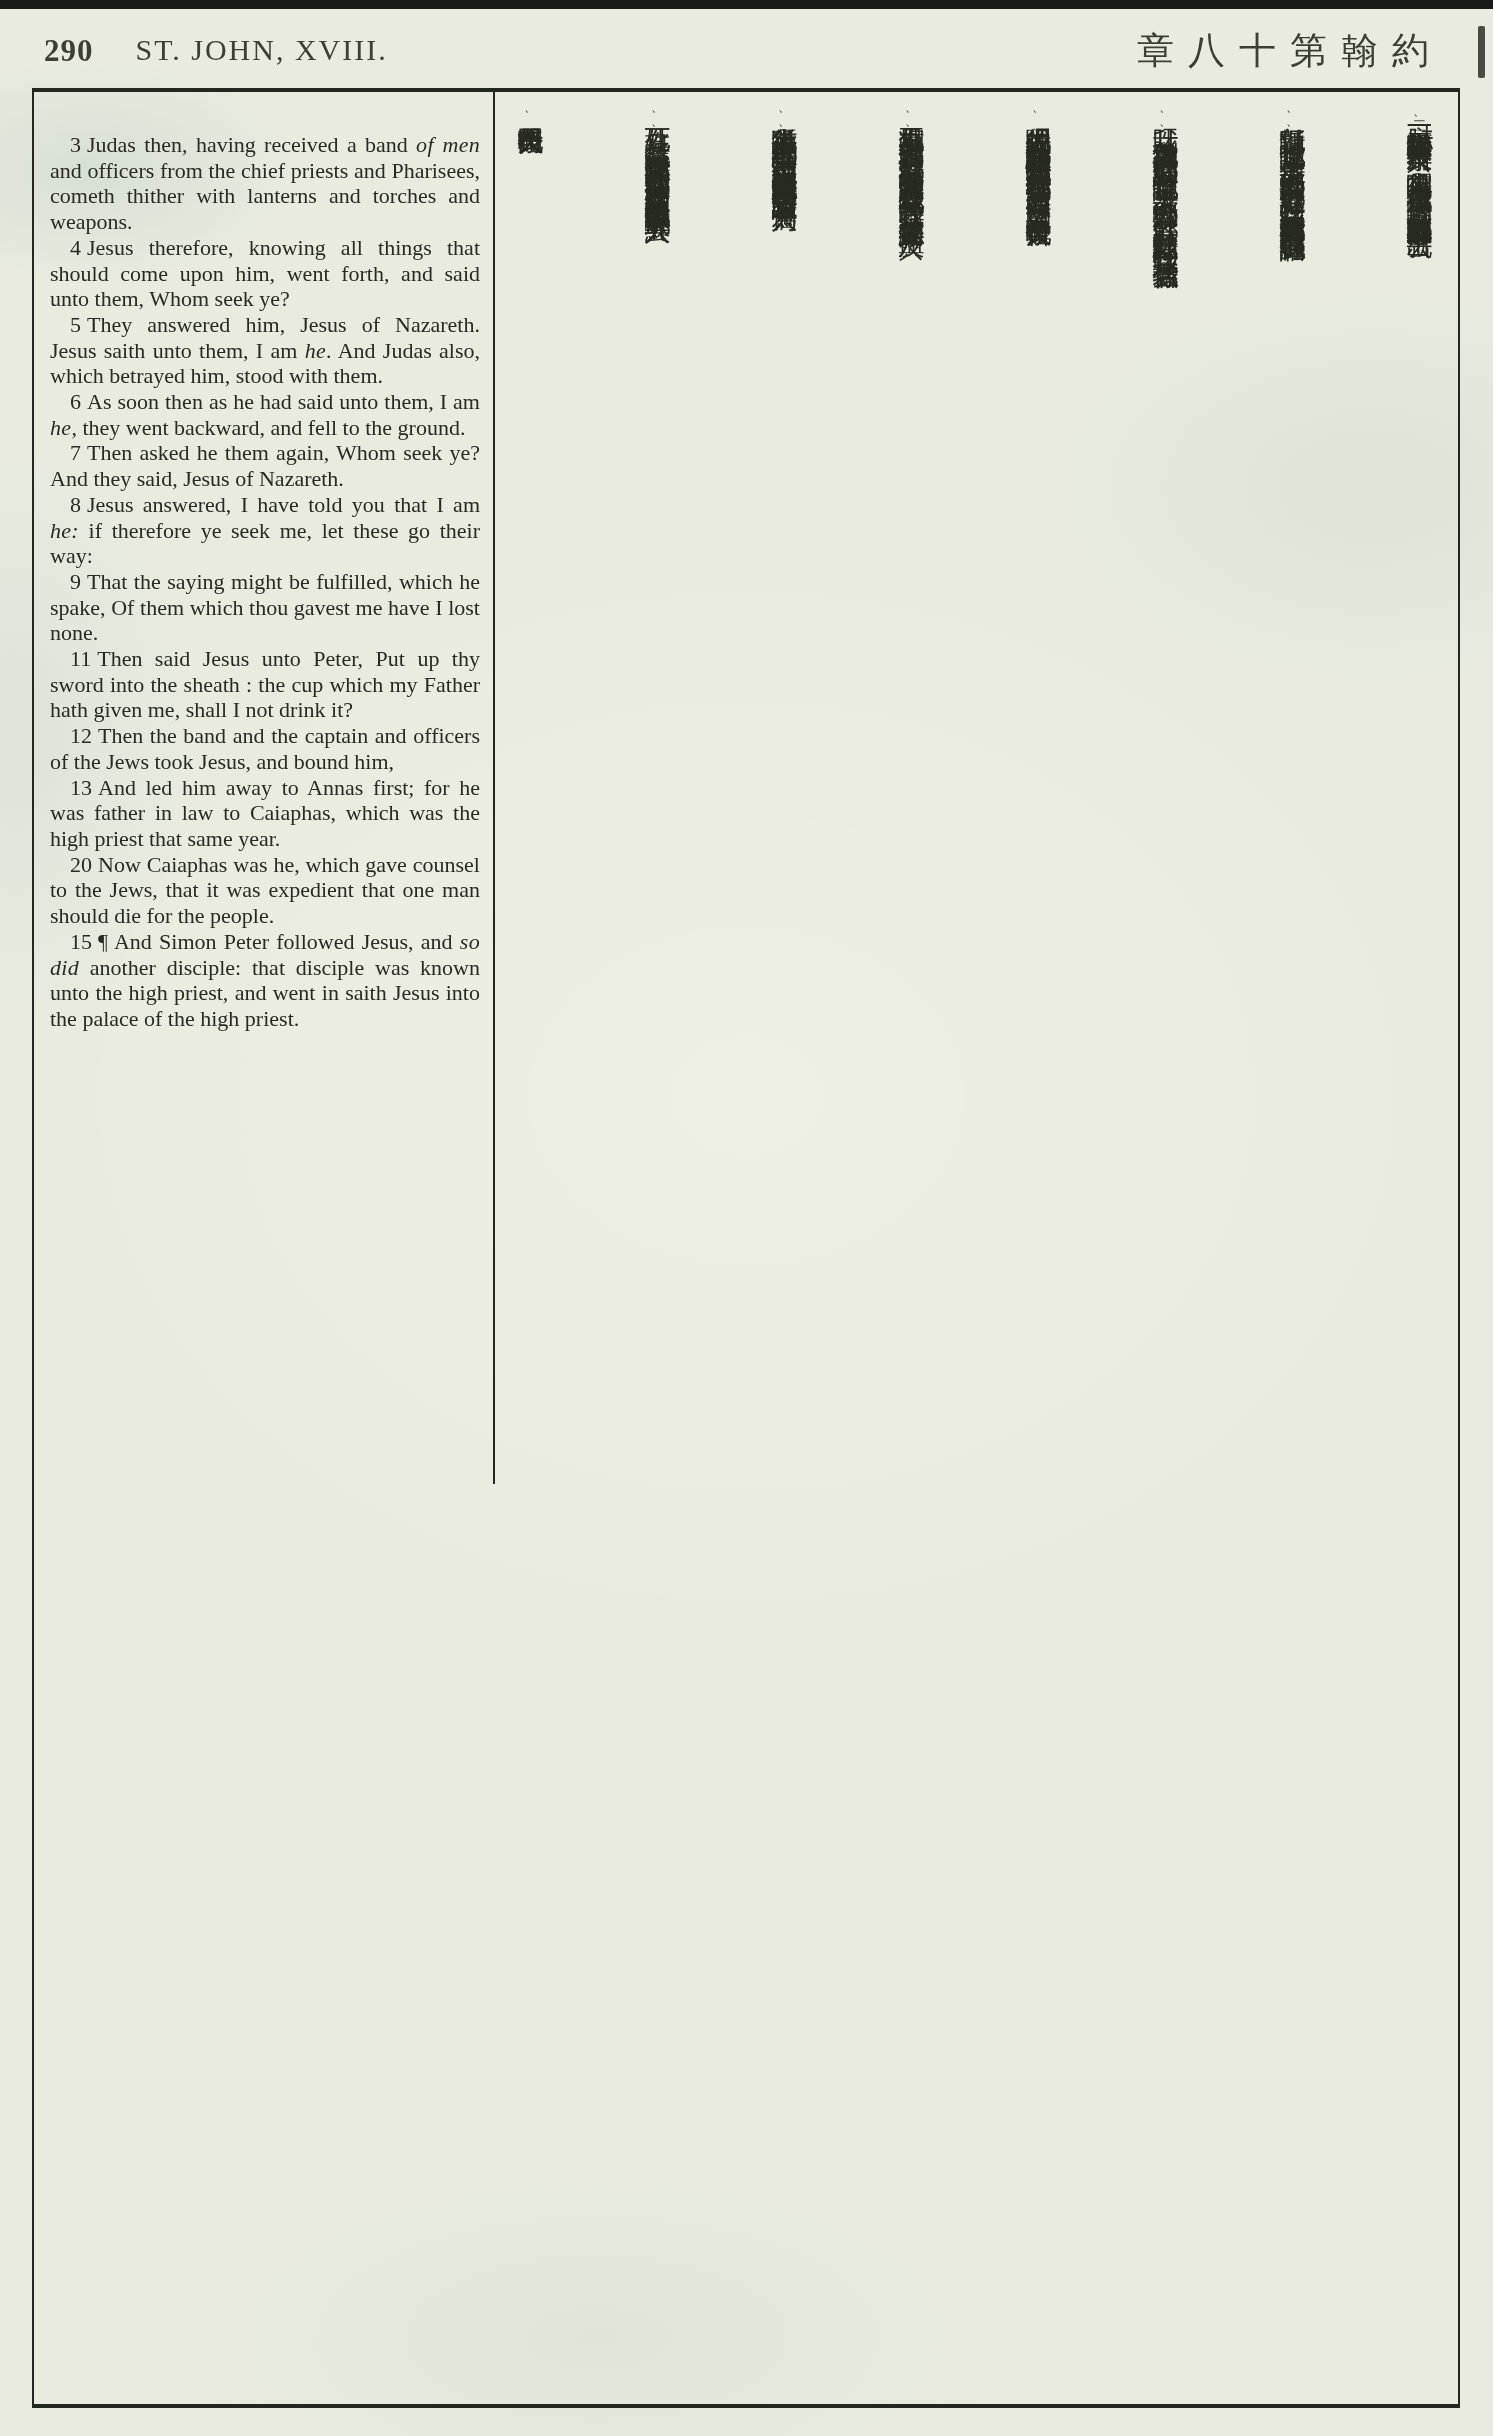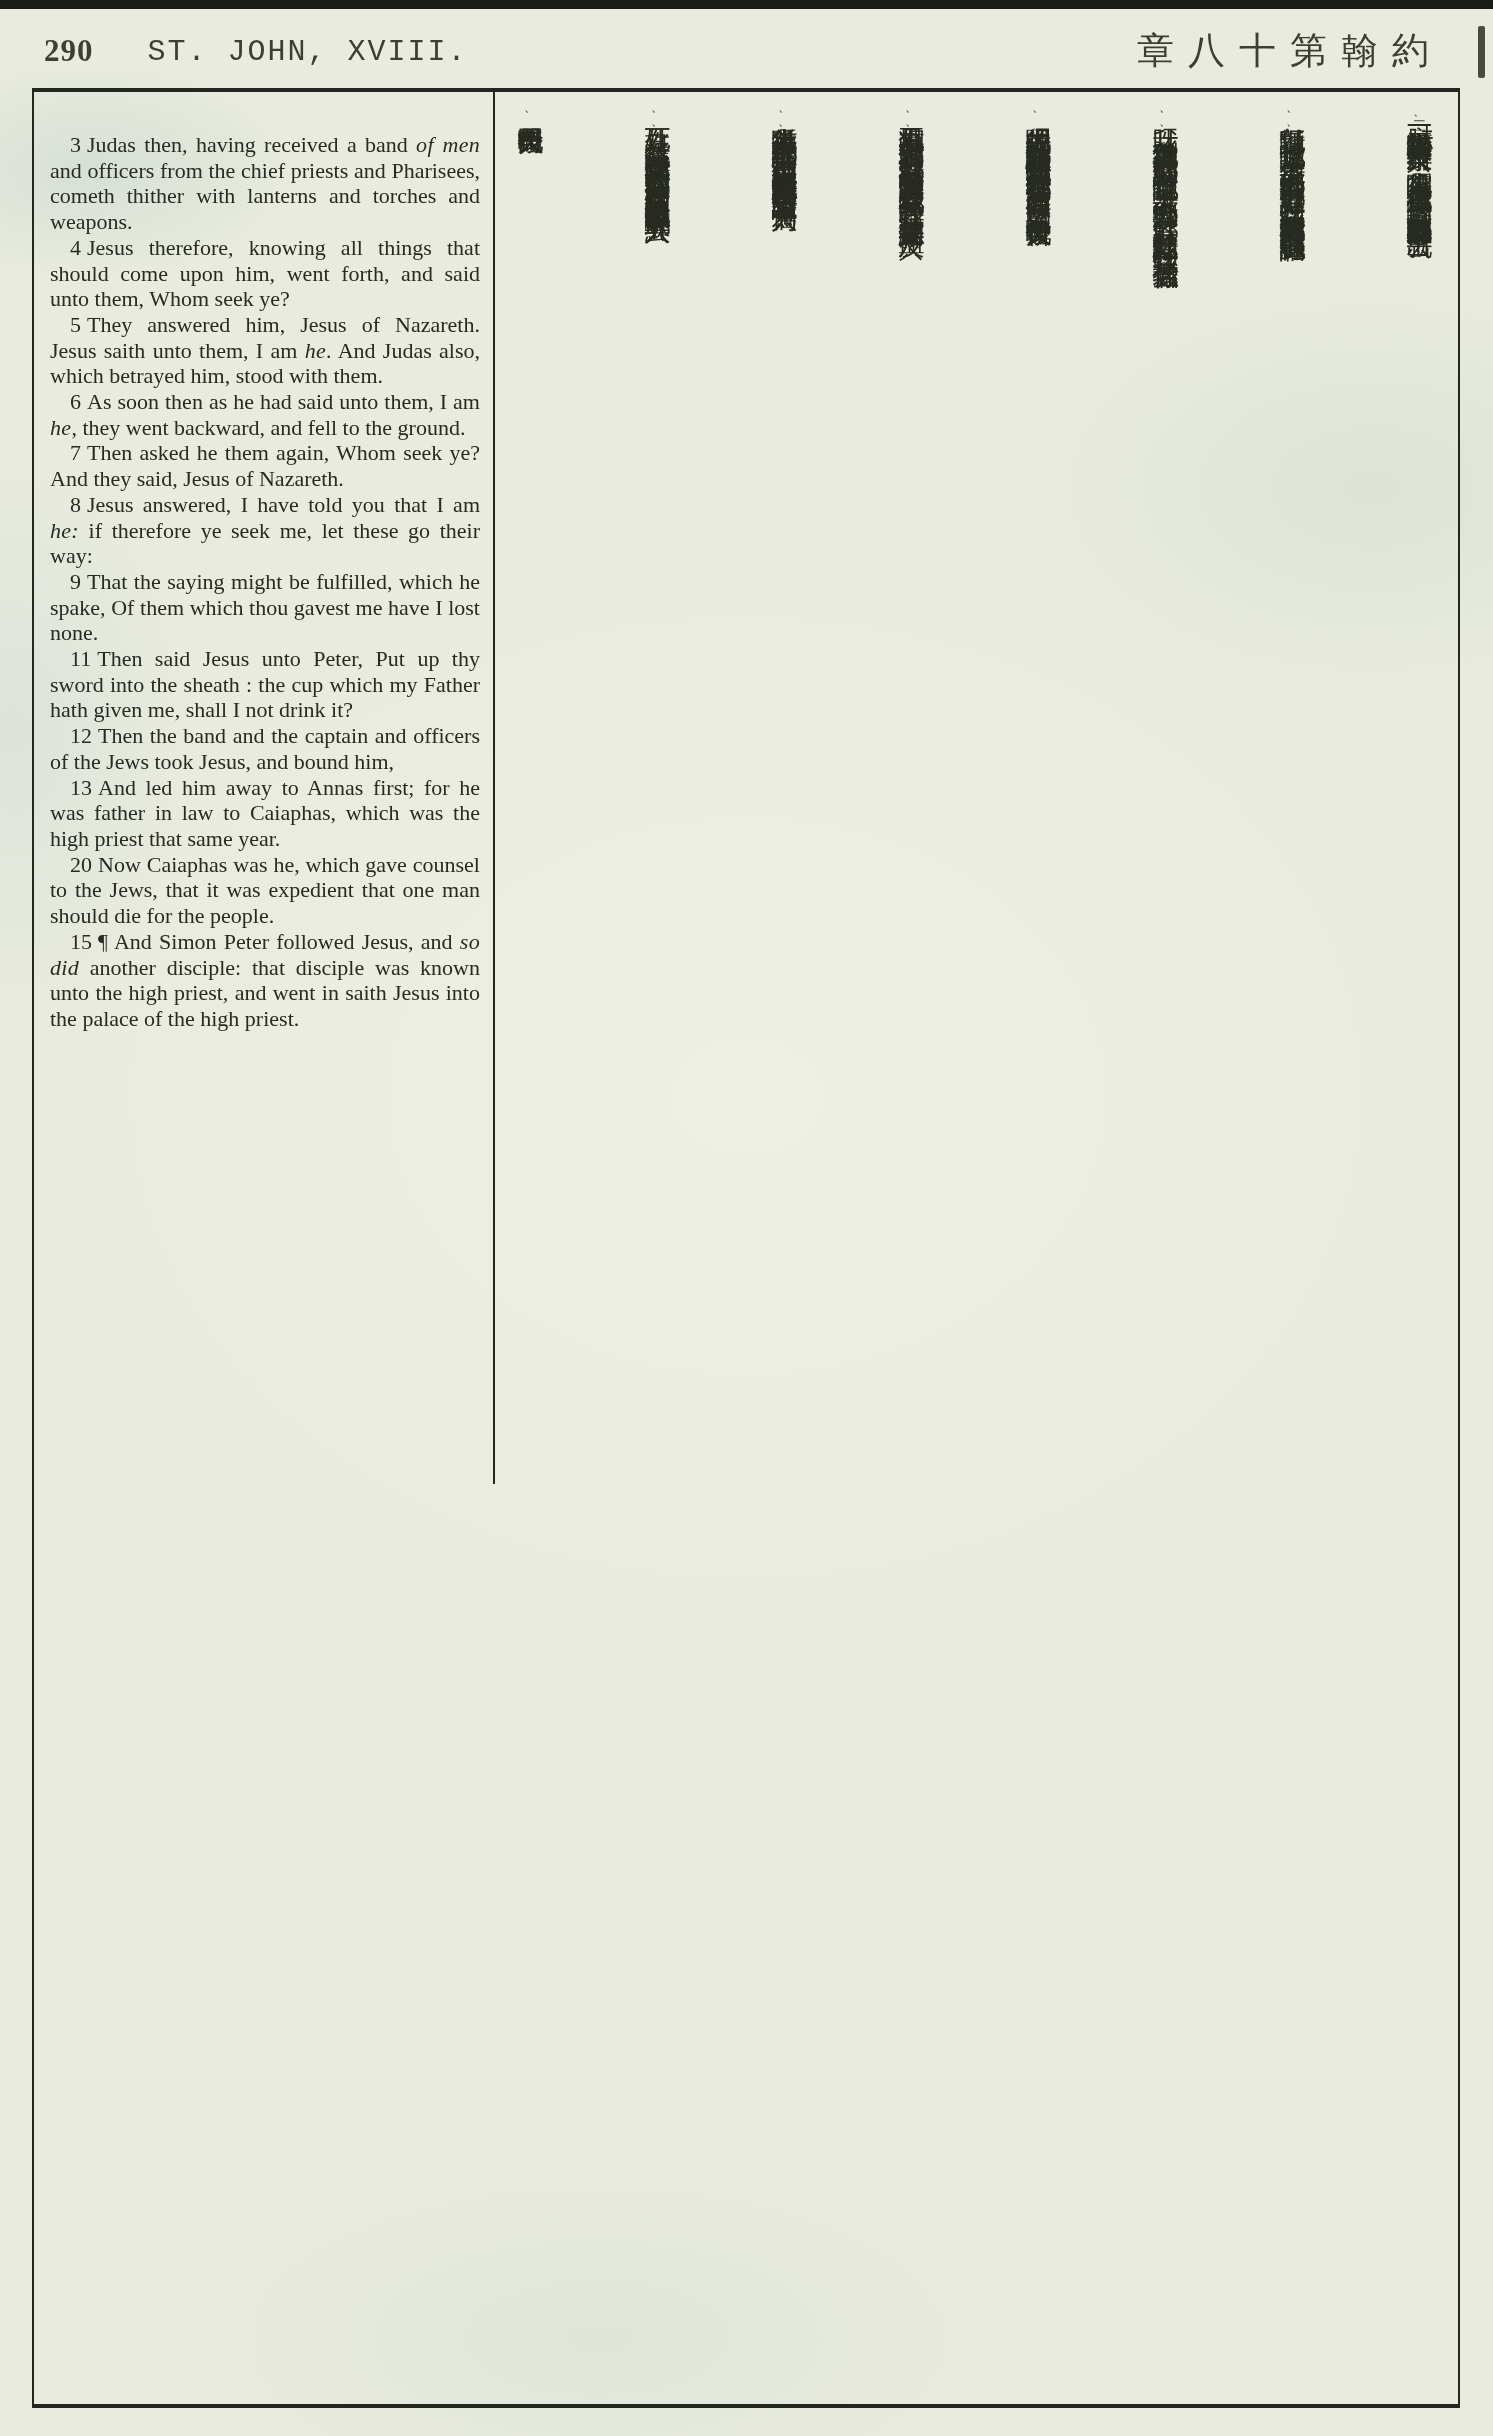--- a/index.html
+++ b/index.html
@@ -29,23 +29,23 @@
   }
   .corner-mark{
     position:absolute;top:26px;right:8px;width:7px;height:52px;
     background:#20231c;opacity:.8;border-radius:2px;
   }
   .header{
     position:absolute;top:22px;left:34px;right:38px;height:58px;
     display:flex;justify-content:space-between;align-items:center;
     padding:0 12px 0 10px;
   }
-  .header-left{display:flex;align-items:flex-end;}
+  .header-left{display:flex;align-items:flex-start;}
   .pageno{font-size:31px;letter-spacing:1px;font-weight:bold;color:var(--ink-soft);}
-  .title-en{font-size:30px;letter-spacing:2px;margin-left:54px;color:var(--ink-soft);font-variant:small-caps;font-family:Liberation Mono, monospace;}
+  .title-en{font-size:30px;letter-spacing:2px;margin-left:42px;color:var(--ink-soft);font-variant:small-caps;}
   .title-cn{
     font-size:37px;letter-spacing:14px;color:var(--ink-soft);
     font-family:Liberation Sans, sans-serif;
   }
   .frame{
     position:absolute;top:88px;left:32px;right:33px;bottom:28px;
     border-top:4px solid var(--rule);
     border-left:2px solid var(--rule);
     border-right:2px solid var(--rule);
     border-bottom:4px solid var(--rule);

